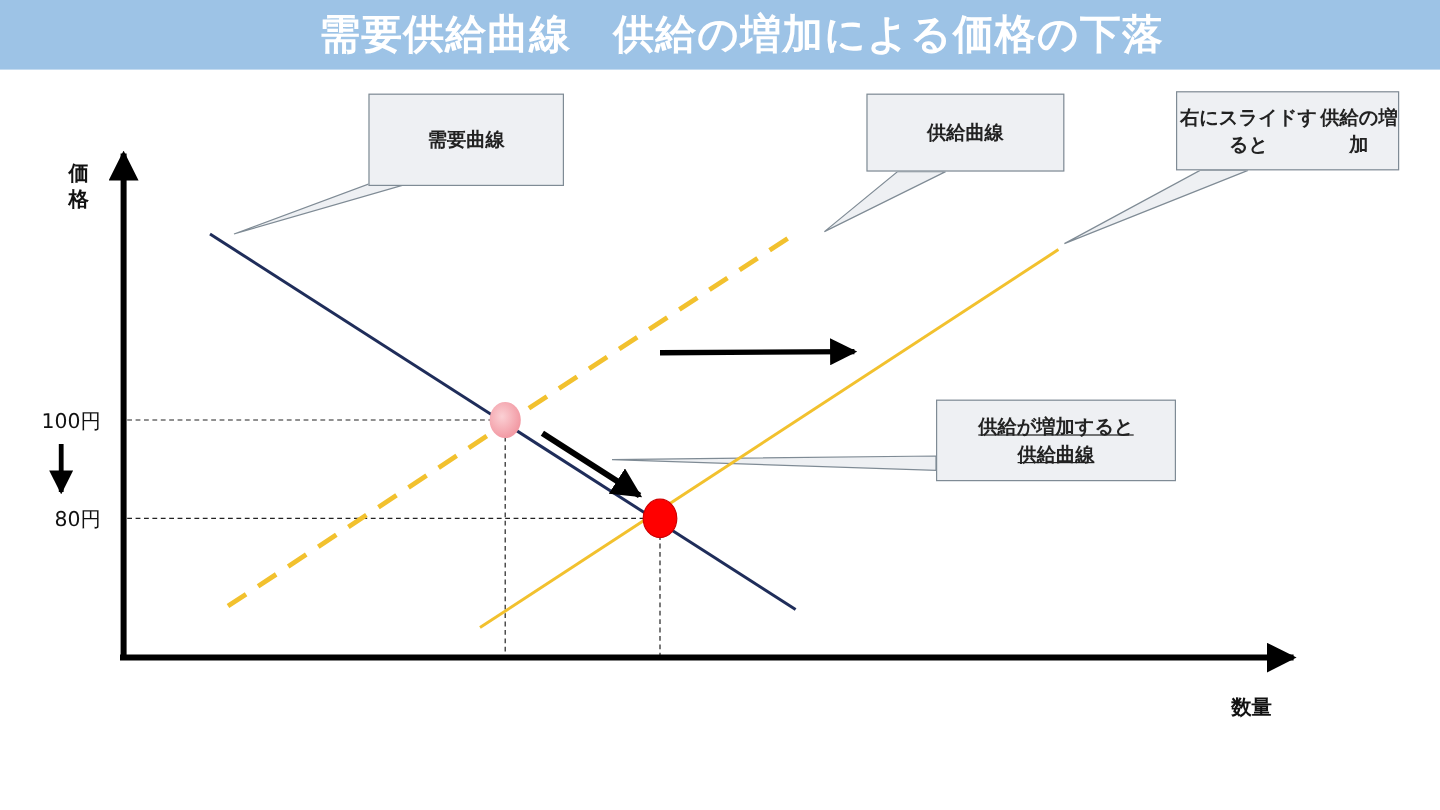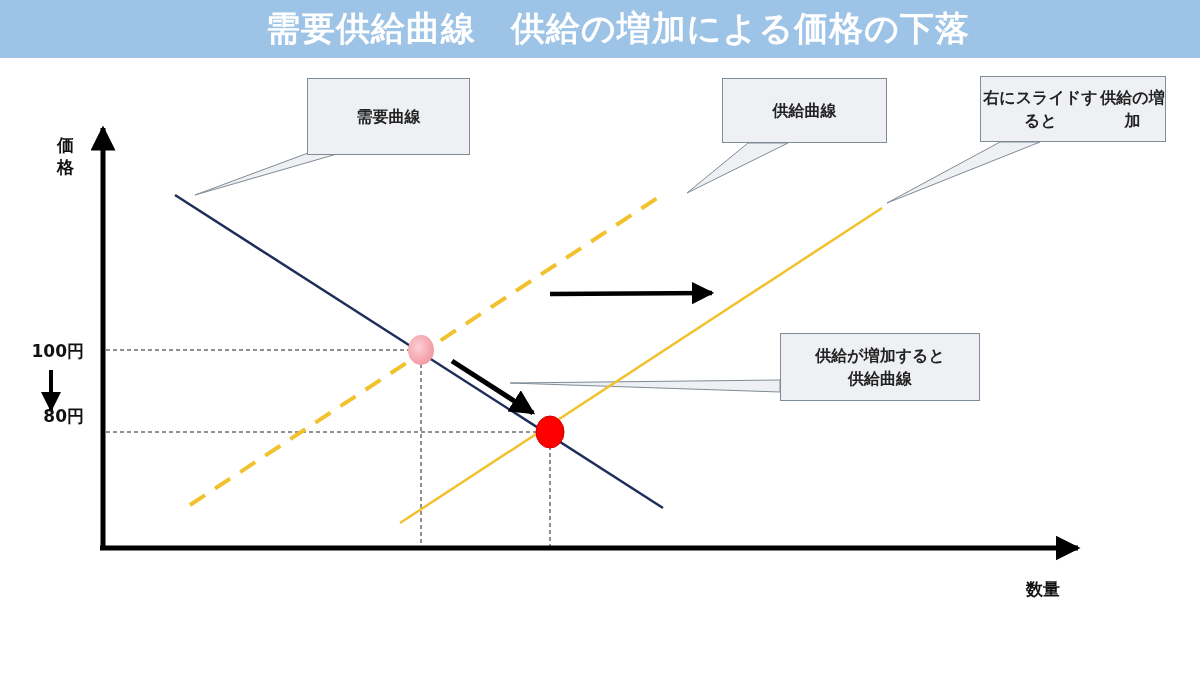--- a/index.html
+++ b/index.html
@@ -5,21 +5,21 @@
     html, body { margin: 0; padding: 0; background: #ffffff; }
     body { width: 1200px; height: 675px; position: relative; overflow: hidden;
            font-family: "DejaVu Sans", "Liberation Sans", sans-serif; }
     .title-bar { position: absolute; left: 0; top: 0; width: 1200px; height: 58px;
                  background: #9dc3e6; display: flex; align-items: center; justify-content: center; }
     .title-text { color: #ffffff; font-size: 34px; font-weight: bold; letter-spacing: 1px; margin-left: 36px; }
     svg.canvas { position: absolute; left: 0; top: 0; }
     .axis-y-label { position: absolute; left: 52px; top: 134px; width: 22px; font-weight: bold;
                     font-size: 17px; line-height: 22px; text-align: right; color: #111; }
     .axis-x-label { position: absolute; left: 1026px; top: 578px; font-weight: bold; font-size: 17px; color: #111; font-family: Liberation Mono, monospace; }
-    .price-label { position: absolute; font-size: 17px; color: #111; text-align: right; width: 70px; font-weight: bold; }
+    .price-label { position: absolute; font-size: 17px; color: #111; text-align: right; width: 70px; }
     .callout { position: absolute; background: #eef0f3; border: 1px solid #7f8b95;
                display: flex; align-items: center; justify-content: center; text-align: center;
                font-weight: bold; font-size: 16px; color: #222; line-height: 23px; box-sizing: border-box; }
   </style>
 </head>
 <body>
 
 <div class="title-bar">
   <span class="title-text">需要供給曲線　供給の増加による価格の下落</span>
 </div>
@@ -65,31 +65,31 @@
   <line x1="103" y1="548" x2="103" y2="128" stroke="#000" stroke-width="5" marker-end="url(#ah)"></line>
   <line x1="100" y1="548" x2="1078" y2="548" stroke="#000" stroke-width="5" marker-end="url(#ah)"></line>
 
   <line x1="51" y1="370" x2="51" y2="410" stroke="#000" stroke-width="4" marker-end="url(#ah)"></line>
 </svg>
 
 <div class="axis-y-label">価格</div>
 <div class="axis-x-label">数量</div>
 
 <div class="price-label" style="left:14px; top:340px;">100円</div>
-<div class="price-label" style="left:14px; top:405px;">80円</div>
+<div class="price-label" style="left:14px; top:421px;">80円</div>
 
 <div class="callout" style="left:307px; top:78px; width:163px; height:77px;">
   <span>需要曲線</span>
 </div>
 
 <div class="callout" style="left:722px; top:78px; width:165px; height:65px;">
   <span>供給曲線</span>
 </div>
 
 <div class="callout" style="left:980px; top:76px; width:186px; height:66px; ">
   <span>右にスライドすると</span>
   <span>供給の増加</span>
 </div>
 
-<div class="callout" style="left:780px; top:333px; width:200px; height:68px; flex-direction:column;">
+<div class="callout" style="left:780px; top:333px; width:200px; height:68px; flex-direction:column;text-decoration:underline;">
   <span>供給が増加すると</span>
   <span>供給曲線</span>
 </div>
 
 </body></html>

